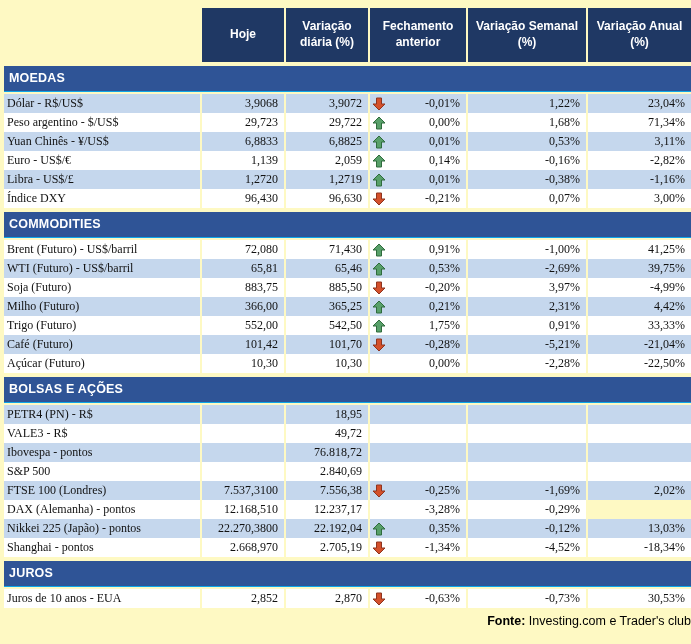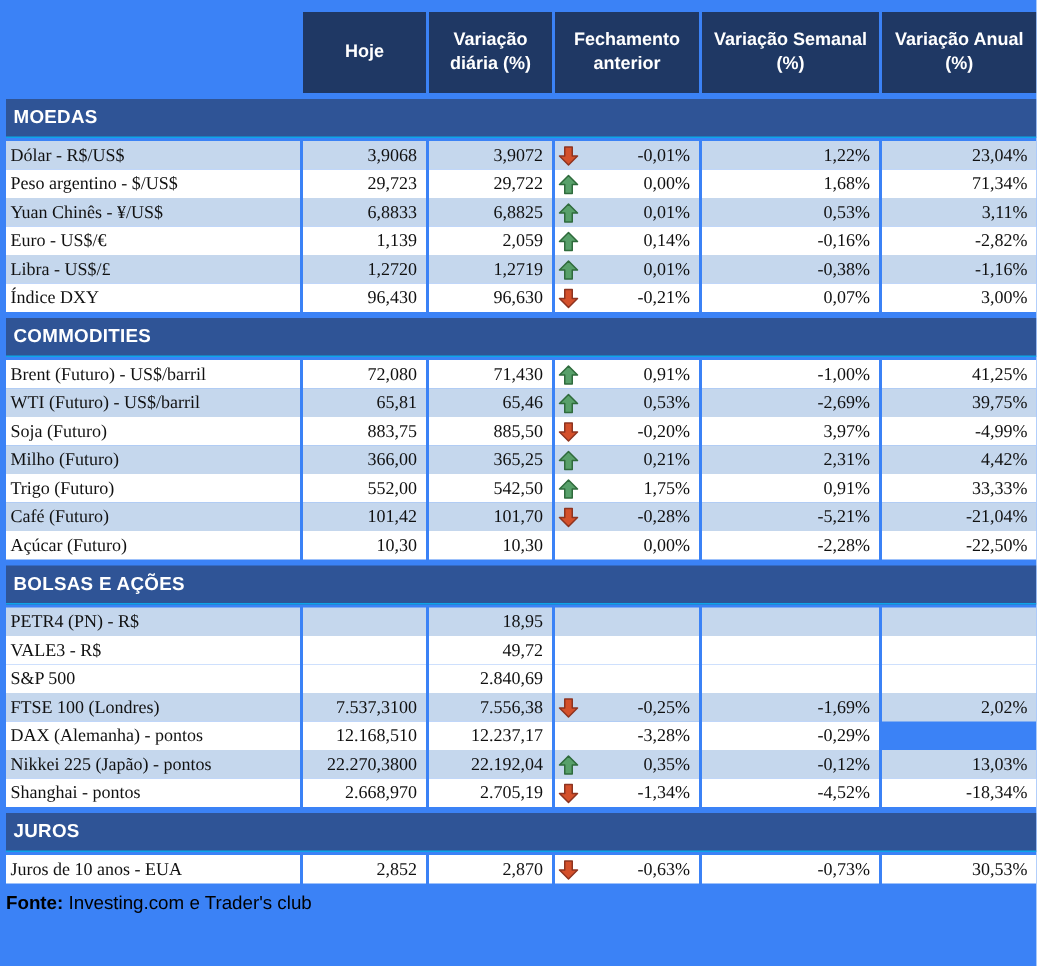--- a/index.html
+++ b/index.html
@@ -5,21 +5,21 @@
   html, body {
     margin: 0; padding: 0;
     background: #ffffff;
     font-family: "Liberation Sans", sans-serif;
   }
   .sheet {
     width: 691px;
     height: 644px;
     box-sizing: border-box;
     padding: 8px 0 0 4px;
-    background: #3b82f6;
+    background: #fef9c3;
     overflow: hidden;
   }
   .grid {
     display: grid;
     grid-template-columns: 196px 82px 82px 96px 118px 103px;
     column-gap: 2px;
     width: 687px;
   }
   
   .header .hcell {
@@ -72,20 +72,21 @@
     left: 2px;
     top: 2.5px;
     width: 14px;
     height: 14px;
   }
   
   .footer {
     margin-top: 6px;
     font-size: 12.5px;
     color: #000000;
+    text-align: right;
   }
   .footer b { font-weight: bold; }
 </style>
 </head>
 <body>
 
 <div class="sheet">
 
   <div class="grid header">
     <div class="hcell blank"></div>
@@ -237,20 +238,28 @@
         <div class="cell num"></div>
       </div>
       <div class="grid row plain">
         <div class="cell label">VALE3 - R$</div>
         <div class="cell num"></div>
         <div class="cell num">49,72</div>
         <div class="cell num daily"></div>
         <div class="cell num"></div>
         <div class="cell num"></div>
       </div>
+      <div class="grid row shaded">
+        <div class="cell label">Ibovespa - pontos</div>
+        <div class="cell num"></div>
+        <div class="cell num">76.818,72</div>
+        <div class="cell num daily"></div>
+        <div class="cell num"></div>
+        <div class="cell num"></div>
+      </div>
       <div class="grid row plain">
         <div class="cell label">S&amp;P 500</div>
         <div class="cell num"></div>
         <div class="cell num">2.840,69</div>
         <div class="cell num daily"></div>
         <div class="cell num"></div>
         <div class="cell num"></div>
       </div>
       <div class="grid row shaded">
         <div class="cell label">FTSE 100 (Londres)</div>

